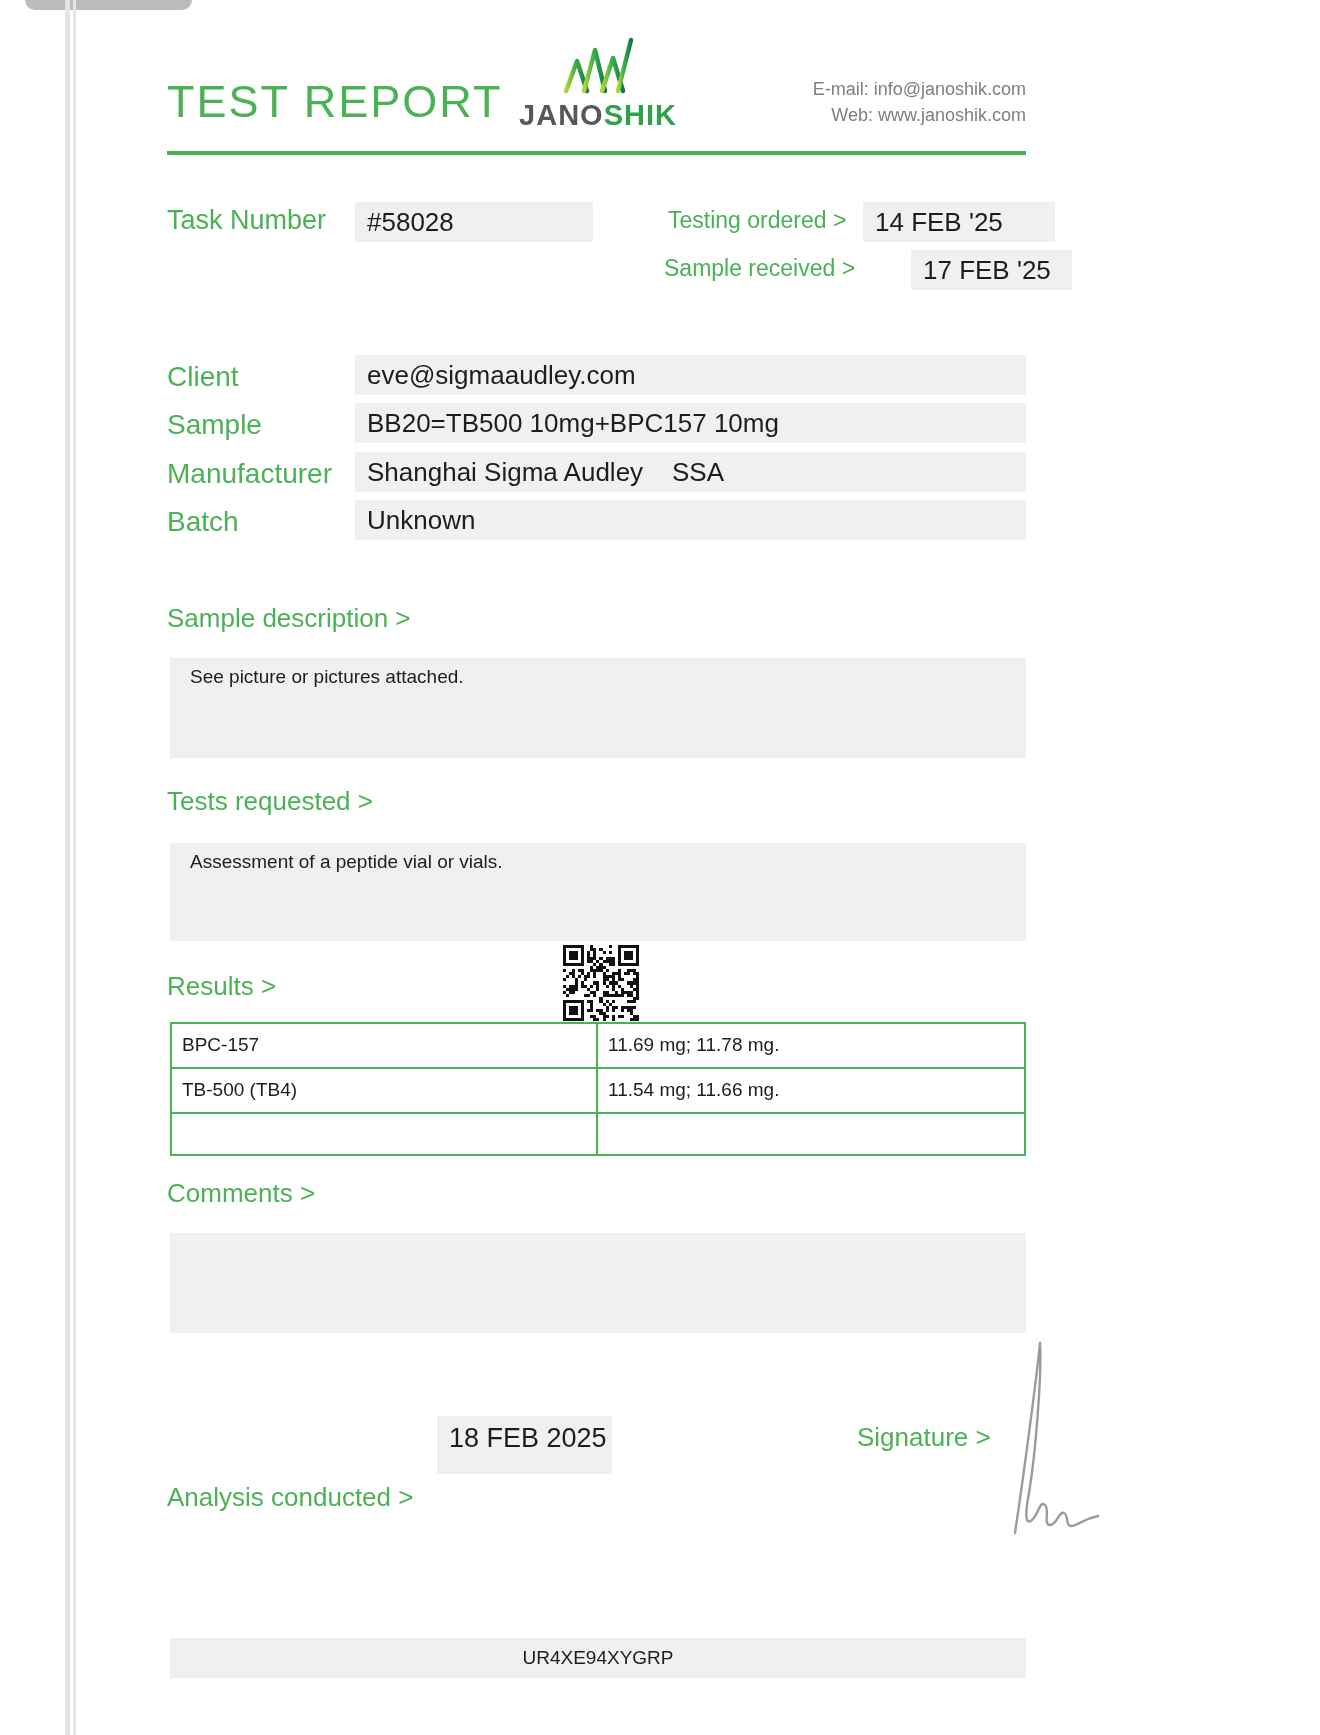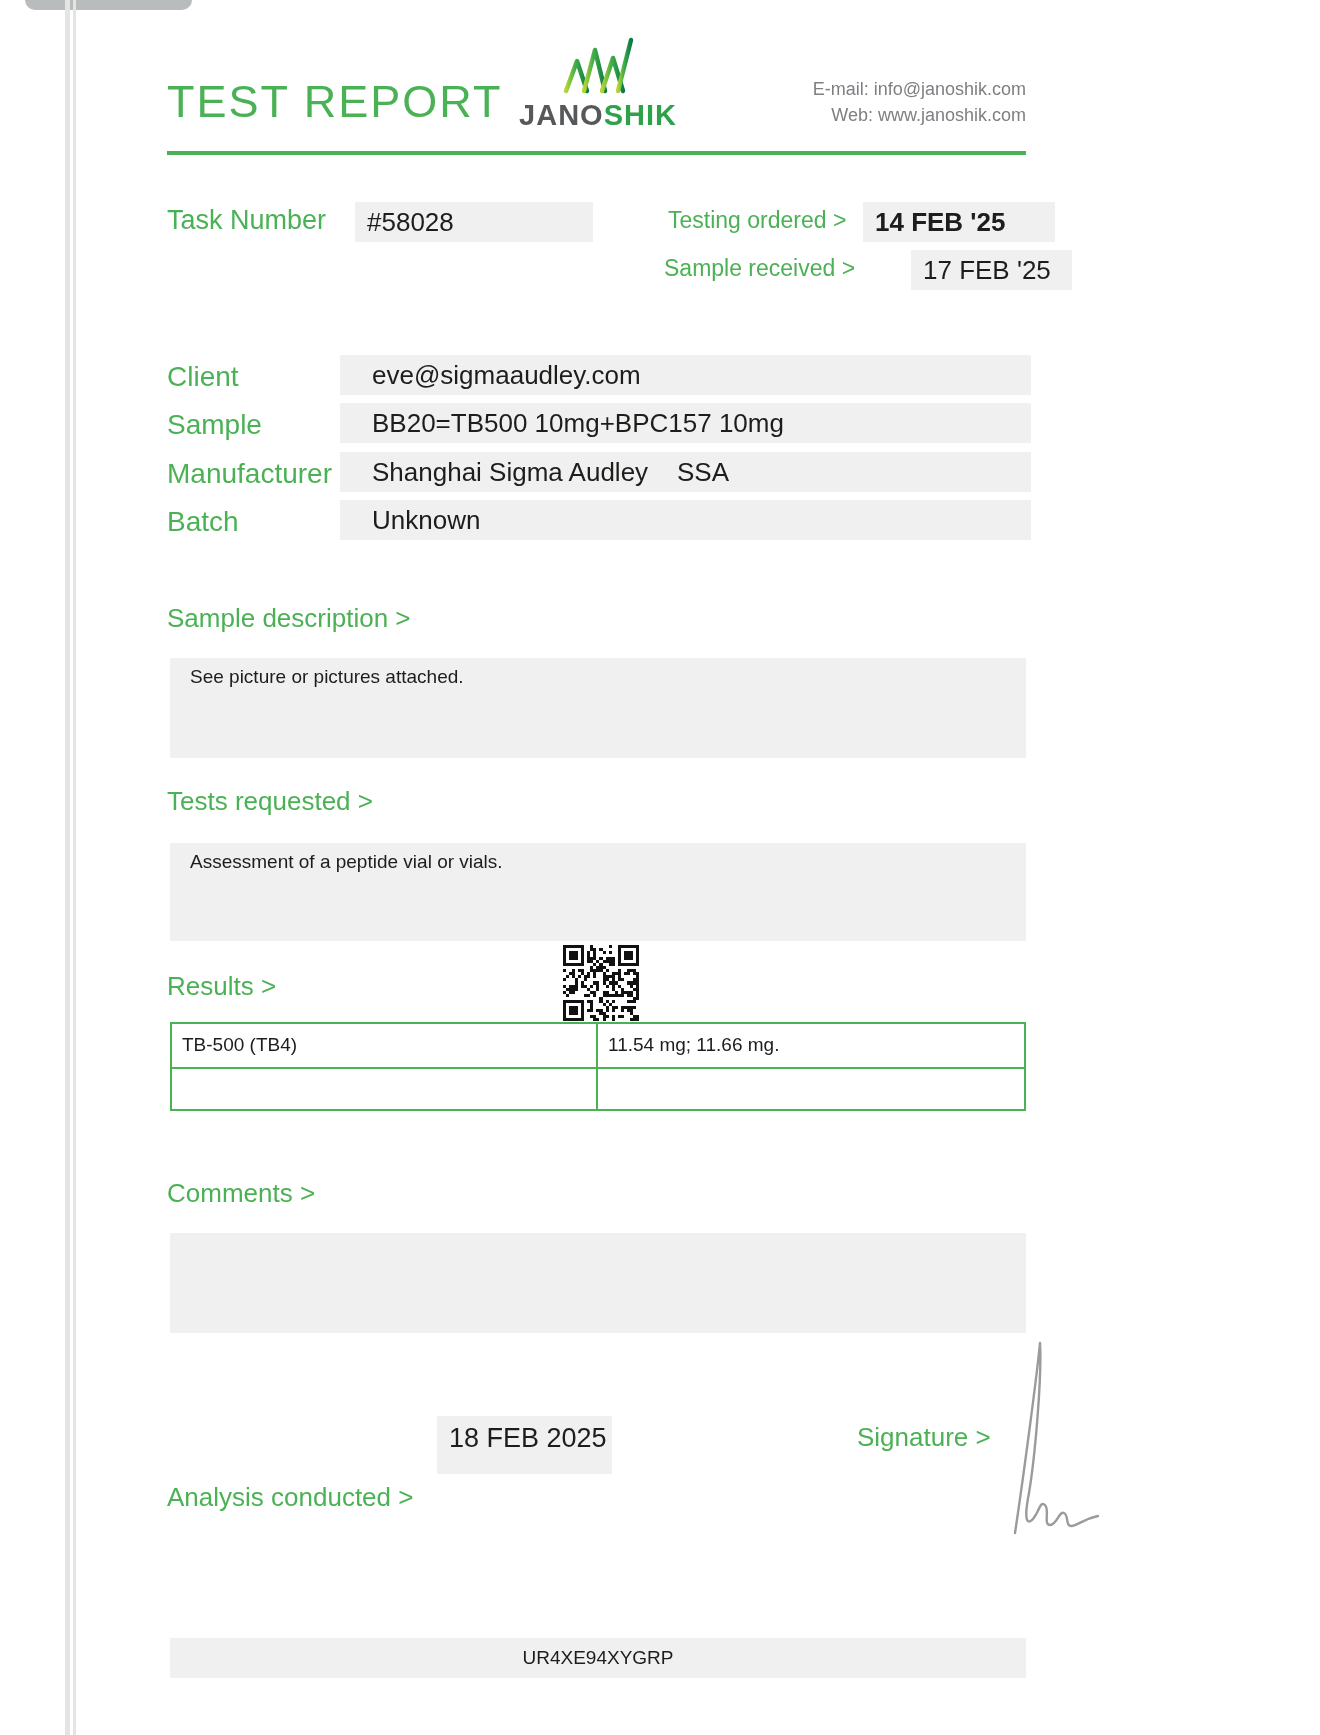--- a/index.html
+++ b/index.html
@@ -26,27 +26,27 @@
 
   
   .glabel{position:absolute;color:#4bb155;}
   .gbox{position:absolute;background:#f0f0f0;}
   .val{font-size:26px;line-height:40px;padding-left:12px;white-space:pre;overflow:hidden;}
 
   
   .task-label{left:167px;top:205px;font-size:27px;}
   .task-box{left:355px;top:202px;width:238px;height:40px;}
   .ordered-label{left:668px;top:207px;font-size:23px;}
-  .ordered-box{left:863px;top:202px;width:192px;height:40px;font-weight:bold;}
+  .ordered-box{left:863px;top:202px;width:192px;height:40px;}
   .received-label{left:664px;top:255px;font-size:23px;}
   .received-box{left:863px;top:250px;width:161px;height:40px;margin-left:48px;}
 
   
   .info-label{left:167px;font-size:28px;}
-  .info-box{left:340px;width:671px;height:40px;padding-left:20px;}
+  .info-box{left:355px;width:671px;height:40px;}
 
   
   .sec{font-size:26px;}
 
   
   .body-box{left:170px;width:856px;font-size:19px;padding:8px 20px;box-sizing:border-box;}
 
   
   .rtable{position:absolute;left:170px;top:1022px;width:856px;border:2px solid #4bb155;
           box-sizing:border-box;}
@@ -447,20 +447,24 @@
         <rect x="1" y="24" width="1" height="1" fill="#111"></rect>
         <rect x="2" y="24" width="1" height="1" fill="#111"></rect>
         <rect x="3" y="24" width="1" height="1" fill="#111"></rect>
         <rect x="4" y="24" width="1" height="1" fill="#111"></rect>
         <rect x="5" y="24" width="1" height="1" fill="#111"></rect>
         <rect x="6" y="24" width="1" height="1" fill="#111"></rect>
       </svg></div>
 
   <div class="rtable">
     <div class="rrow">
+      <div class="rcell c1">BPC-157</div>
+      <div class="rcell c2">11.69 mg; 11.78 mg.</div>
+    </div>
+    <div class="rrow">
       <div class="rcell c1">TB-500 (TB4)</div>
       <div class="rcell c2">11.54 mg; 11.66 mg.</div>
     </div>
     <div class="rrow">
       <div class="rcell c1"></div>
       <div class="rcell c2"></div>
     </div>
   </div>
 
   <div class="glabel sec" style="left:167px;top:1178px">Comments &gt;</div>

